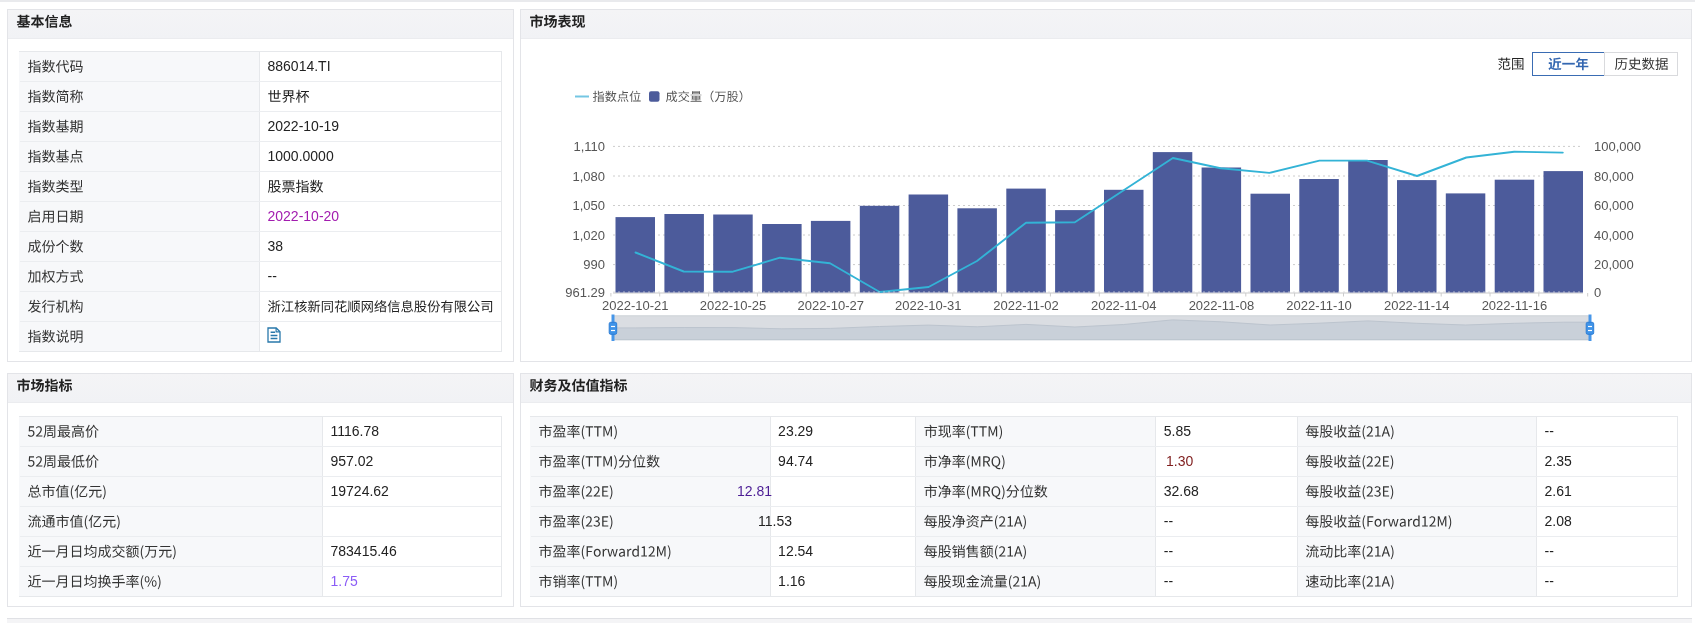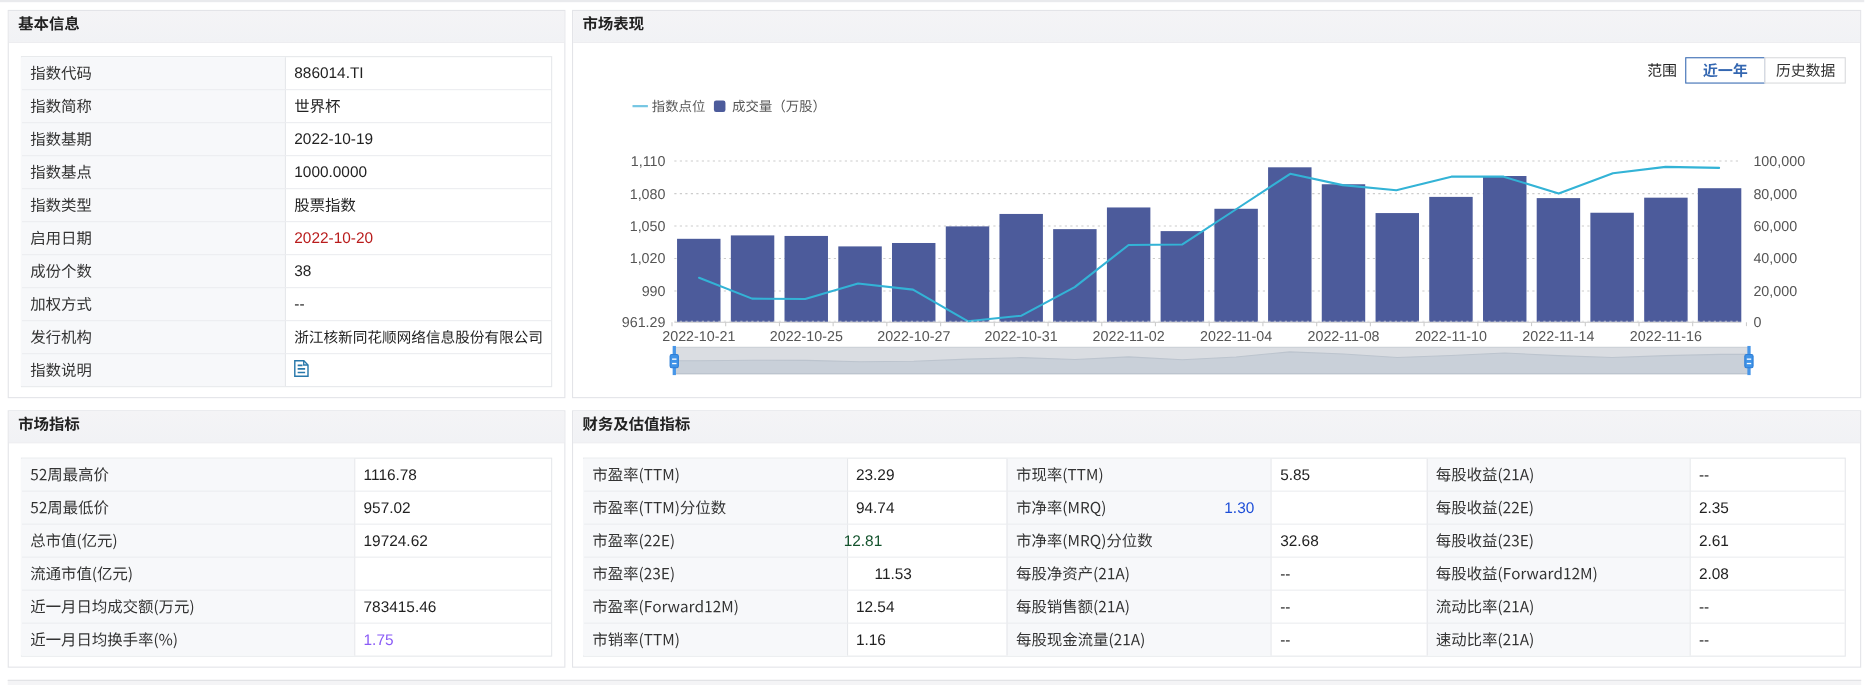--- a/index.html
+++ b/index.html
@@ -25,21 +25,21 @@
 <div style="position:absolute;left:20px;top:141px;width:481px;height:1px;background:#ebedf0"></div>
 <div style="position:absolute;left:20px;top:171px;width:481px;height:1px;background:#ebedf0"></div>
 <div style="position:absolute;left:20px;top:201px;width:481px;height:1px;background:#ebedf0"></div>
 <div style="position:absolute;left:20px;top:231px;width:481px;height:1px;background:#ebedf0"></div>
 <div style="position:absolute;left:20px;top:261px;width:481px;height:1px;background:#ebedf0"></div>
 <div style="position:absolute;left:20px;top:291px;width:481px;height:1px;background:#ebedf0"></div>
 <div style="position:absolute;left:20px;top:321px;width:481px;height:1px;background:#ebedf0"></div>
 <div style="position:absolute;left:267.5px;top:52.0px;width:231.0px;height:29px;line-height:29px;font-size:14px;color:#222">886014.TI</div>
 <div style="position:absolute;left:267.5px;top:112.0px;width:231.0px;height:29px;line-height:29px;font-size:14px;color:#222">2022-10-19</div>
 <div style="position:absolute;left:267.5px;top:142.0px;width:231.0px;height:29px;line-height:29px;font-size:14px;color:#222">1000.0000</div>
-<div style="position:absolute;left:267.5px;top:202.0px;width:231.0px;height:29px;line-height:29px;font-size:14px;color:#b91c1c">2022-10-20</div>
+<div style="position:absolute;left:267.5px;top:202.0px;width:231.0px;height:29px;line-height:29px;font-size:14px;color:#a21caf">2022-10-20</div>
 <div style="position:absolute;left:267.5px;top:232.0px;width:231.0px;height:29px;line-height:29px;font-size:14px;color:#222">38</div>
 <div style="position:absolute;left:267.5px;top:262.0px;width:231.0px;height:29px;line-height:29px;font-size:14px;color:#222">--</div>
 <div style="position:absolute;left:19px;top:416px;width:483px;height:181px;border:1px solid #e6e8eb;background:#fff;box-sizing:border-box"></div>
 <div style="position:absolute;left:19.0px;top:417px;width:303.0px;height:179px;background:#f7f8fa"></div>
 <div style="position:absolute;left:322.0px;top:417px;width:1px;height:179px;background:#e6e8eb"></div>
 <div style="position:absolute;left:20px;top:446px;width:481px;height:1px;background:#ebedf0"></div>
 <div style="position:absolute;left:20px;top:476px;width:481px;height:1px;background:#ebedf0"></div>
 <div style="position:absolute;left:20px;top:506px;width:481px;height:1px;background:#ebedf0"></div>
 <div style="position:absolute;left:20px;top:536px;width:481px;height:1px;background:#ebedf0"></div>
 <div style="position:absolute;left:20px;top:566px;width:481px;height:1px;background:#ebedf0"></div>
@@ -59,26 +59,26 @@
 <div style="position:absolute;left:1536.0px;top:417px;width:1px;height:179px;background:#e6e8eb"></div>
 <div style="position:absolute;left:531px;top:446px;width:1146px;height:1px;background:#ebedf0"></div>
 <div style="position:absolute;left:531px;top:476px;width:1146px;height:1px;background:#ebedf0"></div>
 <div style="position:absolute;left:531px;top:506px;width:1146px;height:1px;background:#ebedf0"></div>
 <div style="position:absolute;left:531px;top:536px;width:1146px;height:1px;background:#ebedf0"></div>
 <div style="position:absolute;left:531px;top:566px;width:1146px;height:1px;background:#ebedf0"></div>
 <div style="position:absolute;left:778.1px;top:417.0px;width:135.6px;height:29px;line-height:29px;font-size:14px;color:#222">23.29</div>
 <div style="position:absolute;left:1163.8px;top:417.0px;width:131.5px;height:29px;line-height:29px;font-size:14px;color:#222">5.85</div>
 <div style="position:absolute;left:1544.5px;top:417.0px;width:131.0px;height:29px;line-height:29px;font-size:14px;color:#222">--</div>
 <div style="position:absolute;left:778.1px;top:447.0px;width:135.6px;height:29px;line-height:29px;font-size:14px;color:#222">94.74</div>
-<div style="position:absolute;left:1113px;top:447.0px;width:131.5px;height:29px;line-height:29px;font-size:14px;color:#1d4ed8">1.30</div>
+<div style="position:absolute;left:1166px;top:447.0px;width:131.5px;height:29px;line-height:29px;font-size:14px;color:#7f1d1d">1.30</div>
 <div style="position:absolute;left:1544.5px;top:447.0px;width:131.0px;height:29px;line-height:29px;font-size:14px;color:#222">2.35</div>
-<div style="position:absolute;left:767px;top:477.0px;width:135.6px;height:29px;line-height:29px;font-size:14px;color:#14532d">12.81</div>
+<div style="position:absolute;left:737px;top:477.0px;width:135.6px;height:29px;line-height:29px;font-size:14px;color:#4c1d95">12.81</div>
 <div style="position:absolute;left:1163.8px;top:477.0px;width:131.5px;height:29px;line-height:29px;font-size:14px;color:#222">32.68</div>
 <div style="position:absolute;left:1544.5px;top:477.0px;width:131.0px;height:29px;line-height:29px;font-size:14px;color:#222">2.61</div>
-<div style="position:absolute;left:795px;top:507.0px;width:135.6px;height:29px;line-height:29px;font-size:14px;color:#222">11.53</div>
+<div style="position:absolute;left:758px;top:507.0px;width:135.6px;height:29px;line-height:29px;font-size:14px;color:#222">11.53</div>
 <div style="position:absolute;left:1163.8px;top:507.0px;width:131.5px;height:29px;line-height:29px;font-size:14px;color:#222">--</div>
 <div style="position:absolute;left:1544.5px;top:507.0px;width:131.0px;height:29px;line-height:29px;font-size:14px;color:#222">2.08</div>
 <div style="position:absolute;left:778.1px;top:537.0px;width:135.6px;height:29px;line-height:29px;font-size:14px;color:#222">12.54</div>
 <div style="position:absolute;left:1163.8px;top:537.0px;width:131.5px;height:29px;line-height:29px;font-size:14px;color:#222">--</div>
 <div style="position:absolute;left:1544.5px;top:537.0px;width:131.0px;height:29px;line-height:29px;font-size:14px;color:#222">--</div>
 <div style="position:absolute;left:778.1px;top:567.0px;width:135.6px;height:29px;line-height:29px;font-size:14px;color:#222">1.16</div>
 <div style="position:absolute;left:1163.8px;top:567.0px;width:131.5px;height:29px;line-height:29px;font-size:14px;color:#222">--</div>
 <div style="position:absolute;left:1544.5px;top:567.0px;width:131.0px;height:29px;line-height:29px;font-size:14px;color:#222">--</div>
 <div style="position:absolute;left:1532px;top:52px;width:73px;height:24px;border:1px solid #3a6cb3;box-sizing:border-box;background:#fff"></div>
 <div style="position:absolute;left:1604px;top:52px;width:74px;height:24px;border:1px solid #d9dadd;box-sizing:border-box;background:#fff"></div>

